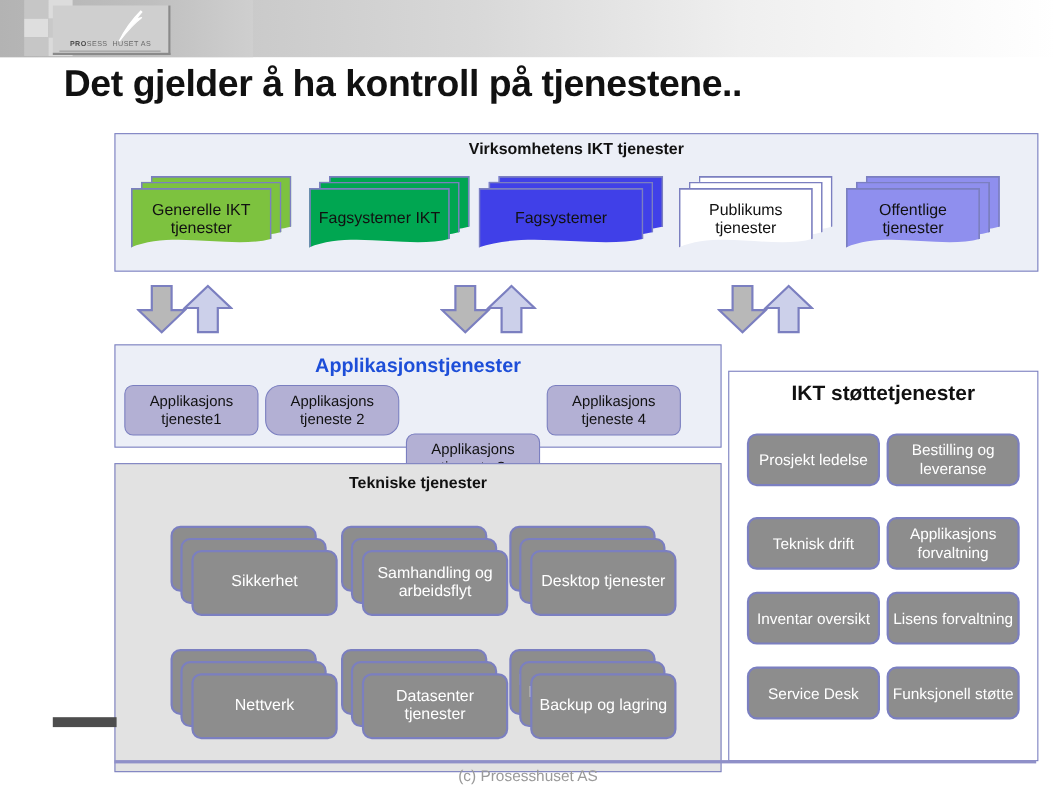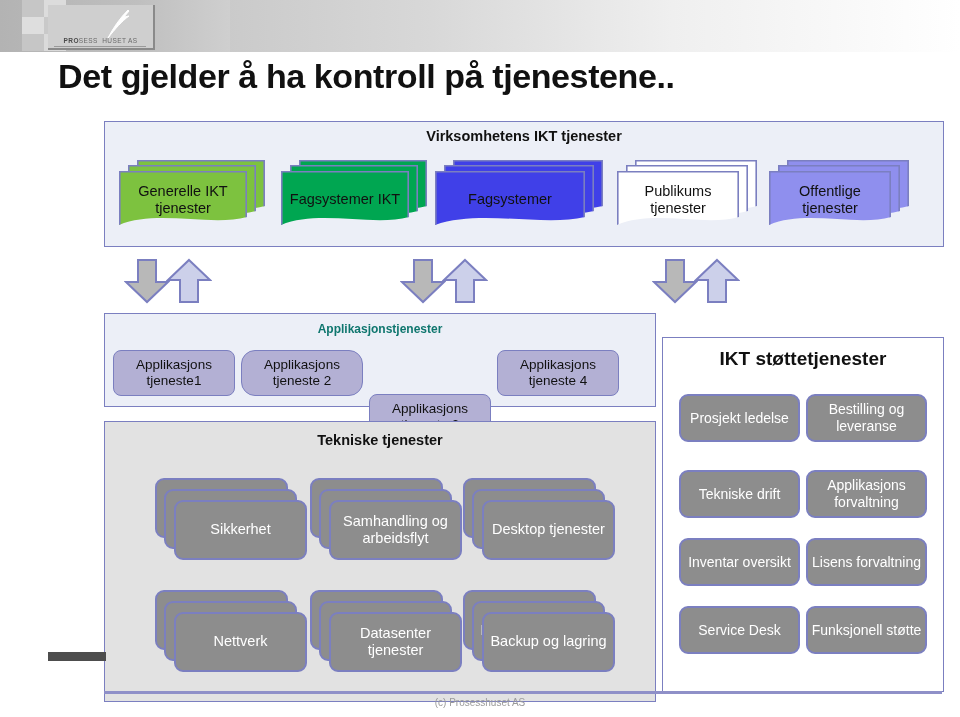--- a/index.html
+++ b/index.html
@@ -78,21 +78,21 @@
   .arrow-row{position:absolute;left:104px;top:255px;width:838px;height:52px;}
   .arr{position:absolute;top:3px;width:46px;height:46px;}
 
   
   .panel-app{
     position:absolute;left:104px;top:313px;width:550px;height:92px;
     background:#eceff7;border:1.5px solid #7b7fc0;
   }
   .panel-app .panel-title{
     position:absolute;left:0;top:8px;width:100%;text-align:center;
-    font-size:12px;font-weight:bold;color:#0f766e;
+    font-size:18px;font-weight:bold;color:#1d4ed8;
   }
   .app-box{
     position:absolute;top:36px;width:122px;height:46px;
     background:#b3b0d4;border:1.6px solid #7b7fc0;border-radius:8px;
     display:flex;align-items:center;justify-content:center;text-align:center;
     font-size:13.5px;line-height:1.2;color:#111;box-sizing:border-box;
   }
 
   
   .panel-tek{
@@ -129,21 +129,21 @@
     background:#8d8d8d;border:2px solid #7b7fc0;border-radius:9px;
     display:flex;align-items:center;justify-content:center;text-align:center;
     font-size:14px;line-height:1.2;color:#ffffff;box-sizing:border-box;padding:0 3px;
   }
 
   
   .left-bar{position:absolute;left:48px;top:652px;width:58px;height:9px;background:#4d4d4d;}
   .footer-rule{position:absolute;left:104px;top:691px;width:838px;height:3px;background:#8f90c8;}
   .footer-text{
     position:absolute;left:0;top:697px;width:960px;text-align:center;
-    font-size:10px;color:#9a9a9a;
+    font-size:14px;color:#9a9a9a;
   }
 </style>
 </head>
 <body>
 
 <div class="header-band">
   <div class="checker">
     <i class="c1"></i>
       <i class="c2"></i>
       <i class="c3"></i>
@@ -276,21 +276,21 @@
     <div class="tek-card b2" style="background: rgb(141, 141, 141);">Backup og lagring</div>
     <div class="tek-card b1" style="background: rgb(141, 141, 141);">Backup og lagring</div>
     <div class="tek-card f" style="background: rgb(141, 141, 141);">Backup og lagring</div>
   </div>
 </div>
 
 <div class="panel-right">
   <div class="panel-title">IKT støttetjenester</div>
   <div class="sup-box" style="left: 143px; top: 56px; background: rgb(141, 141, 141);">Bestilling og leveranse</div>
   <div class="sup-box" style="left: 16px; top: 56px; background: rgb(141, 141, 141);">Prosjekt ledelse</div>
-  <div class="sup-box" style="left: 16px; top: 132px; background: rgb(141, 141, 141);">Tekniske drift</div>
+  <div class="sup-box" style="left: 16px; top: 132px; background: rgb(141, 141, 141);">Teknisk drift</div>
   <div class="sup-box" style="left: 143px; top: 132px; background: rgb(141, 141, 141);">Applikasjons forvaltning</div>
   <div class="sup-box" style="left: 16px; top: 200px; background: rgb(141, 141, 141);">Inventar oversikt</div>
   <div class="sup-box" style="left: 143px; top: 200px; background: rgb(141, 141, 141);">Lisens forvaltning</div>
   <div class="sup-box" style="left: 16px; top: 268px; background: rgb(141, 141, 141);">Service Desk</div>
   <div class="sup-box" style="left: 143px; top: 268px; background: rgb(141, 141, 141);">Funksjonell støtte</div>
 </div>
 
 <div class="left-bar"></div>
 <div class="footer-rule"></div>
 <div class="footer-text">(c) Prosesshuset AS</div>

